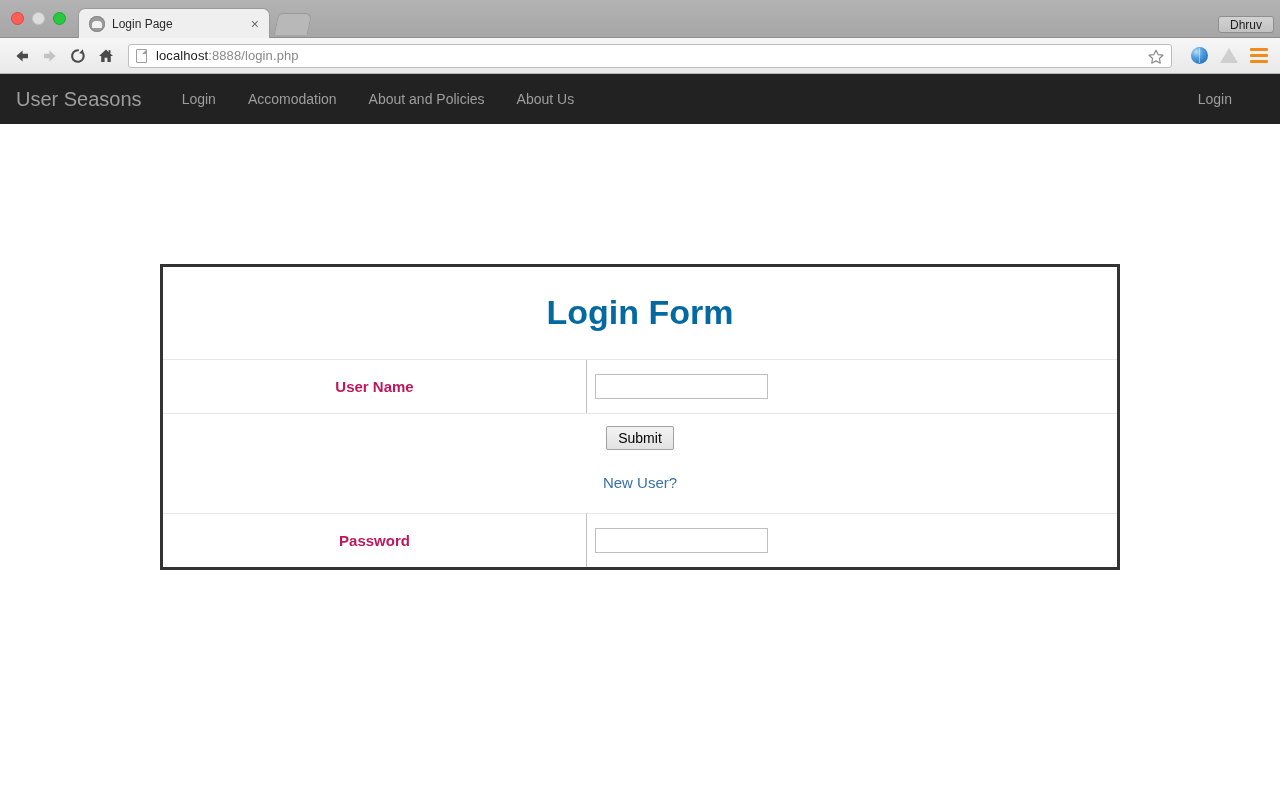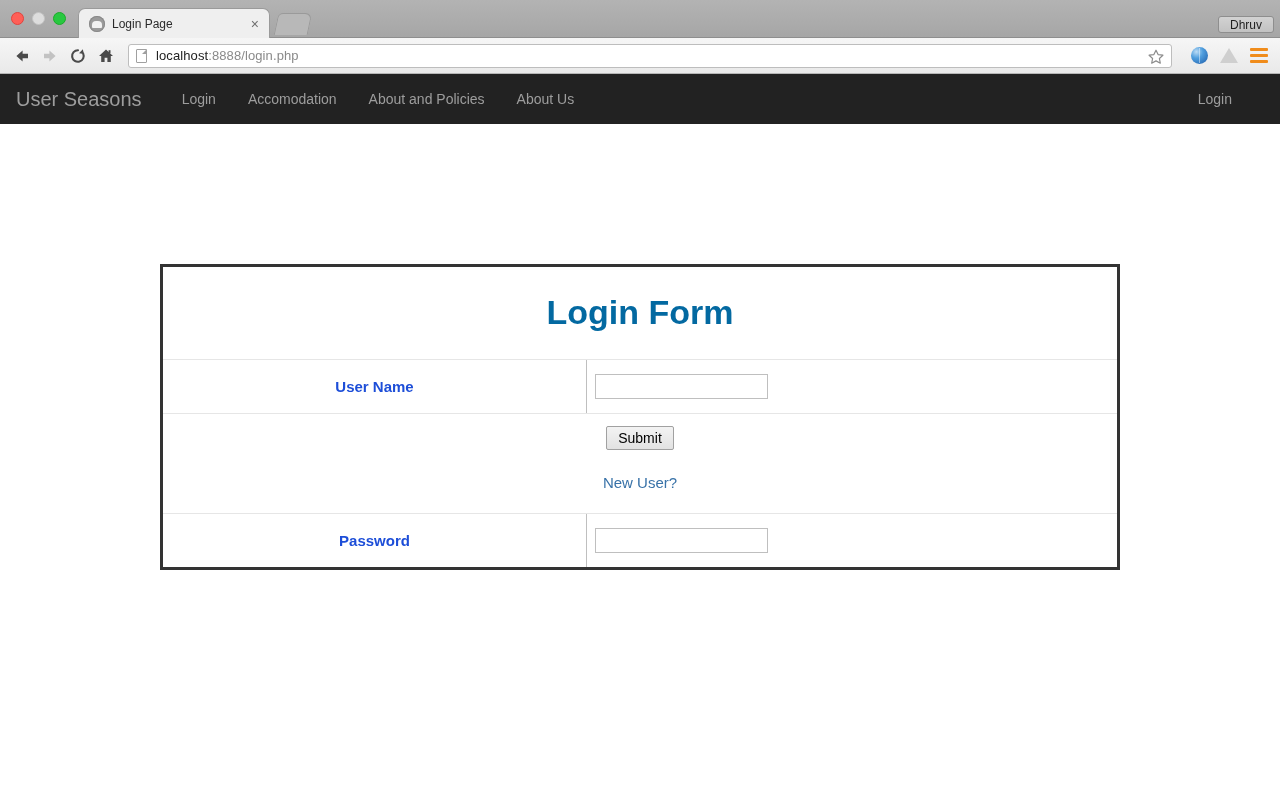--- a/index.html
+++ b/index.html
@@ -182,21 +182,21 @@
   .title-cell {
     text-align: center;
     padding: 26px 0 27px;
     font-size: 34px; font-weight: bold; color: #0369a1;
     border-bottom: 1px solid #e6e6e6 !important;
   }
   .label-cell {
     width: 425px;
     text-align: center;
     padding: 14px 0;
-    font-size: 15px; font-weight: bold; color: #1d4ed8;
+    font-size: 15px; font-weight: bold; color: #be185d;
     border-right: 1px solid #bfbfbf !important;
   }
   .input-cell { padding: 14px 0 14px 8px; }
   .txt {
     width: 173px; height: 25px;
     border: 1px solid #bfbfbf;
     background: #ffffff;
     font-family: "Liberation Sans", sans-serif;
     font-size: 13px;
     padding: 0 3px;

